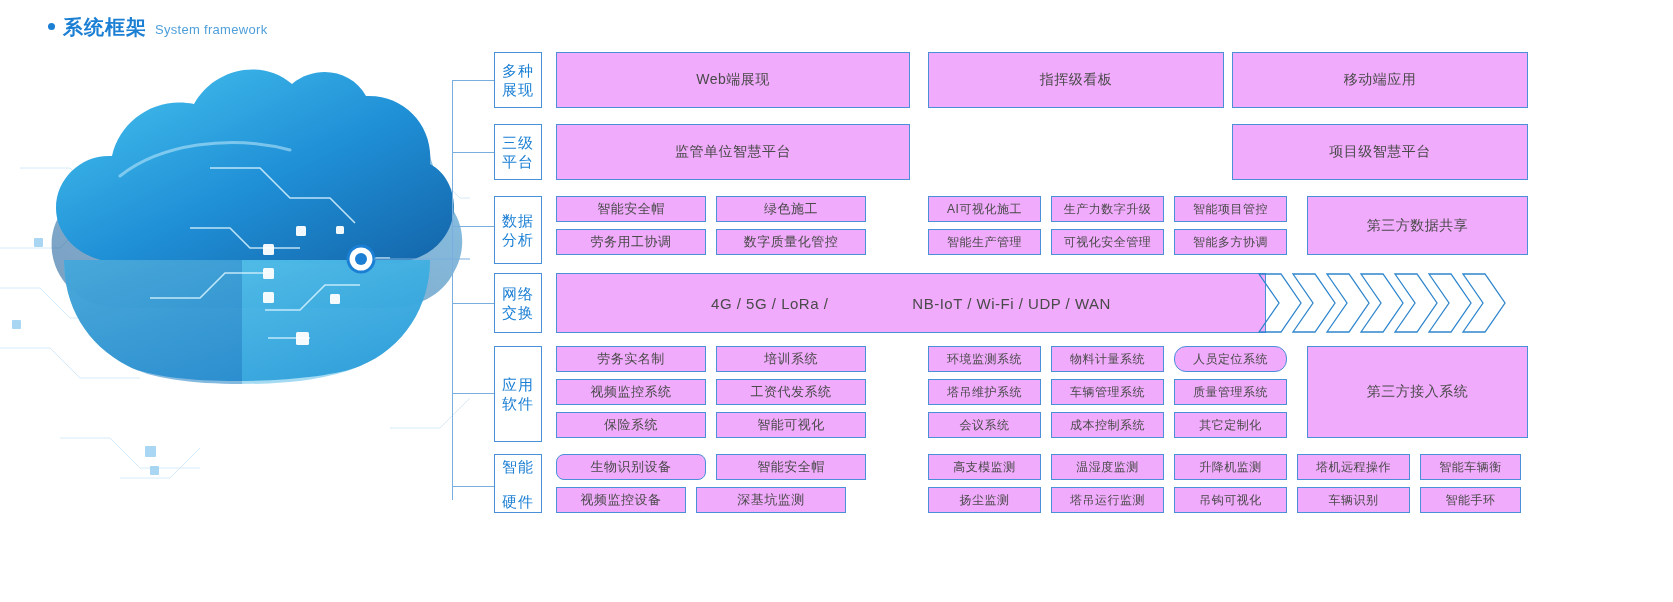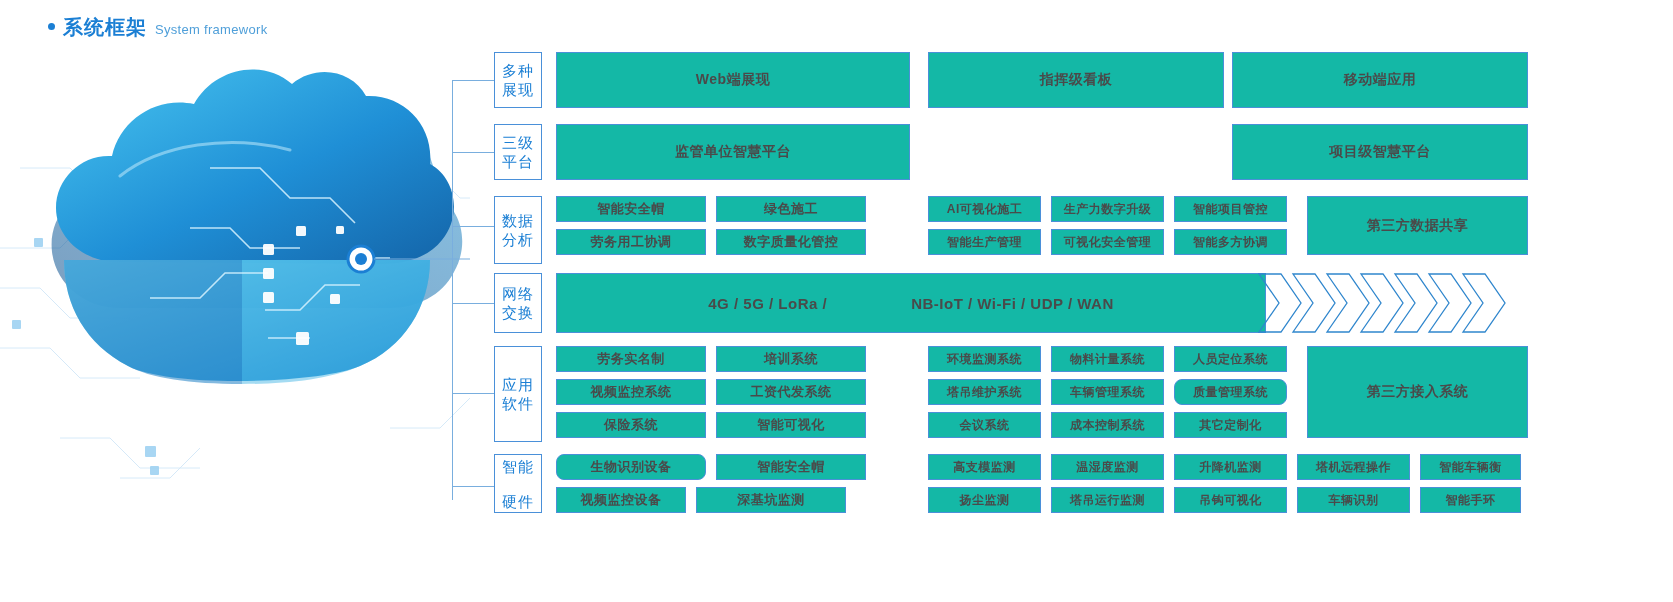--- a/index.html
+++ b/index.html
@@ -22,23 +22,23 @@
 
   
   .spine{position:absolute;left:0px;top:32px;width:1px;height:420px;background:#79aede;}
   .tick{position:absolute;left:0px;width:42px;height:1px;background:#79aede;}
 
   .rowlabel{position:absolute;width:48px;border:1px solid #4a90d9;
             display:flex;flex-direction:column;align-items:center;justify-content:center;
             color:#1b7fd4;font-size:15px;line-height:19px;letter-spacing:1px;
             background:#fff;box-sizing:border-box;}
 
-  .cellbox{border:1px solid #4a90d9;background:#14b8a6;box-sizing:border-box;
+  .cellbox{border:1px solid #4a90d9;background:#f0abfc;box-sizing:border-box;
            display:flex;align-items:center;justify-content:center;
-           font-size:14px;color:#4a4a4a;text-align:center;letter-spacing:.5px;font-weight:bold;}
+           font-size:14px;color:#4a4a4a;text-align:center;letter-spacing:.5px;}
   .cellbox.small{font-size:13px;}
   .cellbox.tiny{font-size:12px;}
 
   .grp{position:absolute;display:flex;flex-direction:column;gap:7px;}
   .grp .line{display:flex;gap:10px;}
 
   
   .chev{position:absolute;}
 </style>
 </head>
@@ -273,32 +273,32 @@
   </div>
 
   <div class="grp" style="left:476px;top:298px;">
     <div class="line">
       <div class="cellbox tiny" style="width:113px;height:26px;">
         <span>环境监测系统</span>
         </div>
       <div class="cellbox tiny" style="width:113px;height:26px;">
         <span>物料计量系统</span>
         </div>
-      <div class="cellbox tiny" style="width:113px;height:26px;">
+      <div class="cellbox tiny" style="width:113px;height:26px;border-radius:12px;">
         <span>人员定位系统</span>
         </div>
     </div>
     <div class="line">
       <div class="cellbox tiny" style="width:113px;height:26px;">
         <span>塔吊维护系统</span>
         </div>
       <div class="cellbox tiny" style="width:113px;height:26px;">
         <span>车辆管理系统</span>
         </div>
-      <div class="cellbox tiny" style="width:113px;height:26px;border-radius:8px;">
+      <div class="cellbox tiny" style="width:113px;height:26px;">
         <span>质量管理系统</span>
         </div>
     </div>
     <div class="line">
       <div class="cellbox tiny" style="width:113px;height:26px;">
         <span>会议系统</span>
         </div>
       <div class="cellbox tiny" style="width:113px;height:26px;">
         <span>成本控制系统</span>
         </div>

